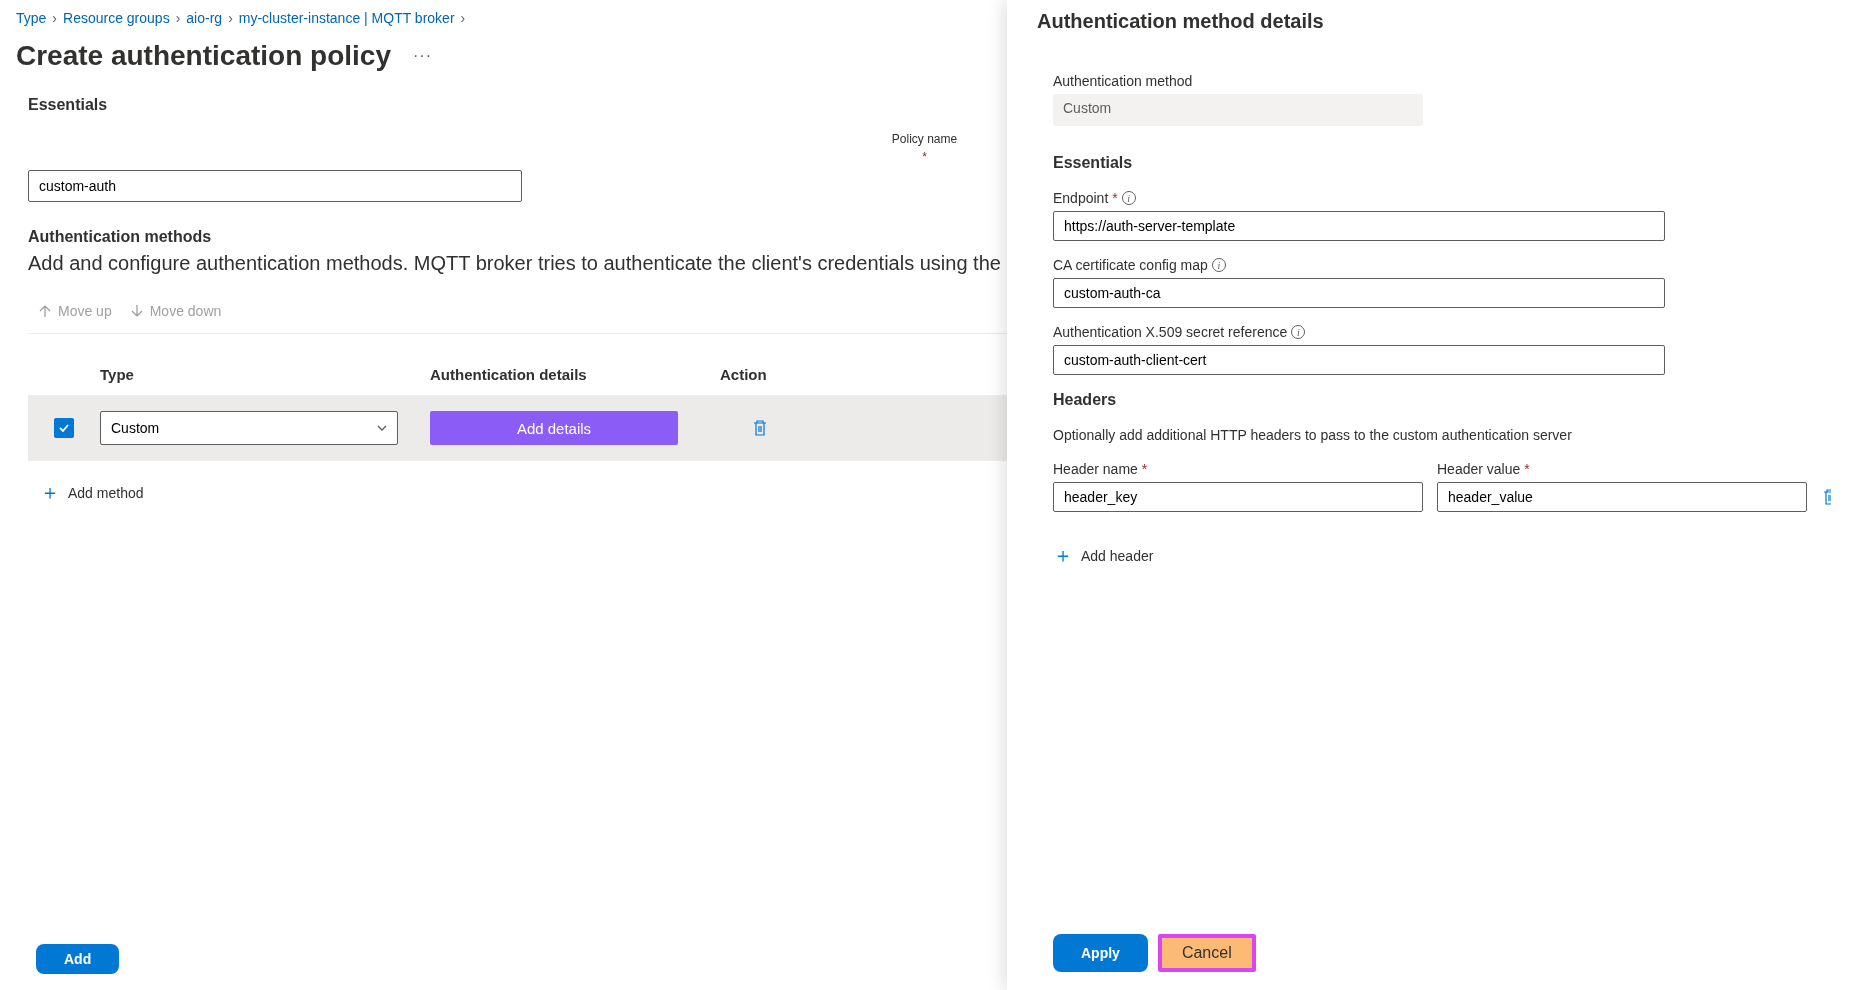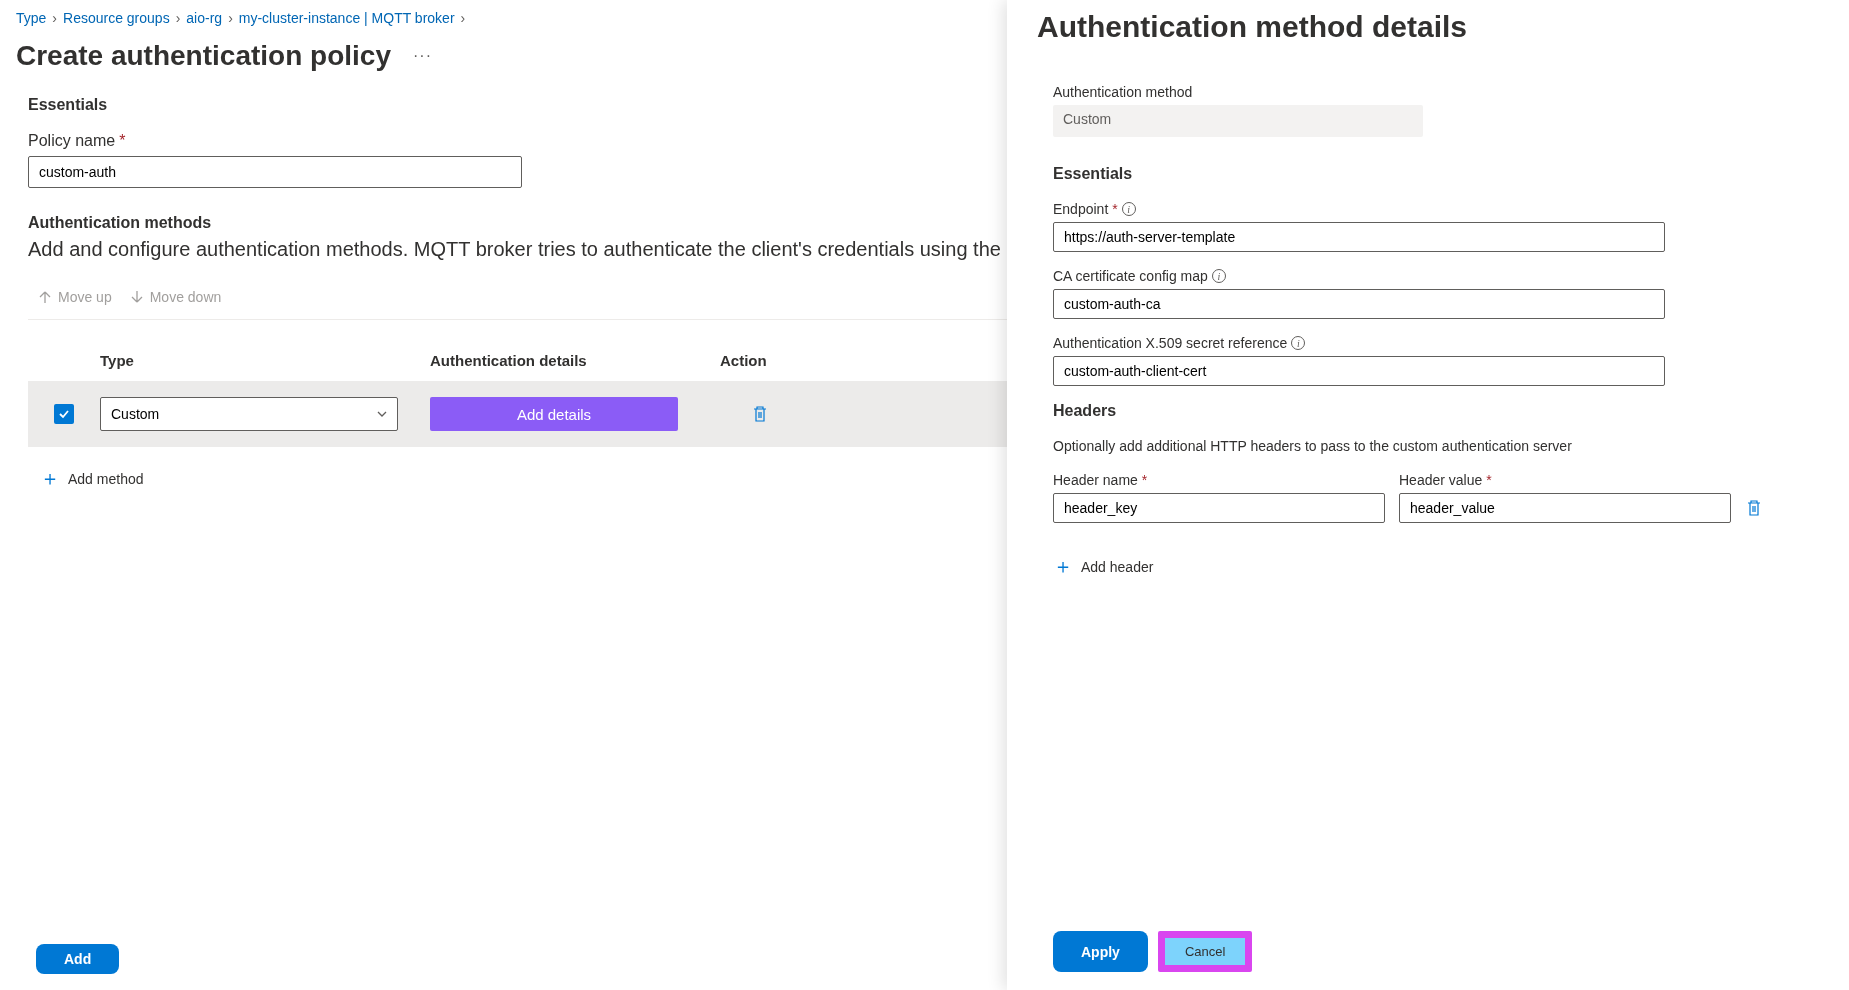--- a/index.html
+++ b/index.html
@@ -41,25 +41,26 @@
     }
     .main-content {
       padding: 0 28px;
     }
     .section-title {
       font-size: 16px;
       font-weight: 600;
       margin-bottom: 18px;
     }
     .field-label {
-      font-size: 16px;
+      font-size: 12px;
       margin-bottom: 6px;
       display: flex;
       align-items: center;
       gap: 4px;
+      flex-direction: column;
     }
     .required { color: #a4262c; }
     .text-input {
       width: 494px;
       height: 32px;
       padding: 4px 10px;
       border: 1px solid #605e5c;
       border-radius: 2px;
       font-size: 14px;
       font-family: inherit;
@@ -181,44 +182,44 @@
       background: #0078d4;
       color: #fff;
       border: none;
       padding: 7px 28px;
       font-size: 14px;
       font-weight: 600;
       cursor: pointer;
       border-radius: 8px;
     }
     .secondary-btn {
-      background: #7dd3fc;
+      background: #fdba74;
       color: #323130;
-      border: 7px solid #d946ef;
+      border: 4px solid #d946ef;
       padding: 6px 20px;
-      font-size: 13px;
+      font-size: 16px;
       cursor: pointer;
       border-radius: 2px;
     }
 
     
     .side-panel {
       position: absolute;
       top: 0;
       right: 0;
       bottom: 0;
       width: 842px;
       background: #fff;
       box-shadow: -4px 0 16px rgba(0,0,0,0.12);
       padding: 6px 18px 0 30px;
       display: flex;
       flex-direction: column;
     }
     .panel-title {
-      font-size: 30px;
+      font-size: 20px;
       font-weight: 600;
       margin-bottom: 40px;
       padding-top: 4px;
     }
     .panel-body {
       flex: 1;
       padding-left: 16px;
       overflow-y: auto;
     }
     .readonly-input {
@@ -269,21 +270,21 @@
       cursor: pointer;
     }
     .headers-row {
       display: flex;
       gap: 14px;
       align-items: flex-end;
       margin-bottom: 12px;
     }
     .header-col { display: flex; flex-direction: column; }
     .header-input {
-      width: 332px;
+      width: 370px;
       height: 30px;
       padding: 4px 10px;
       border: 1px solid #605e5c;
       border-radius: 2px;
       font-size: 14px;
       font-family: inherit;
     }
     .panel-footer {
       padding: 14px 0 18px 16px;
       display: flex;

